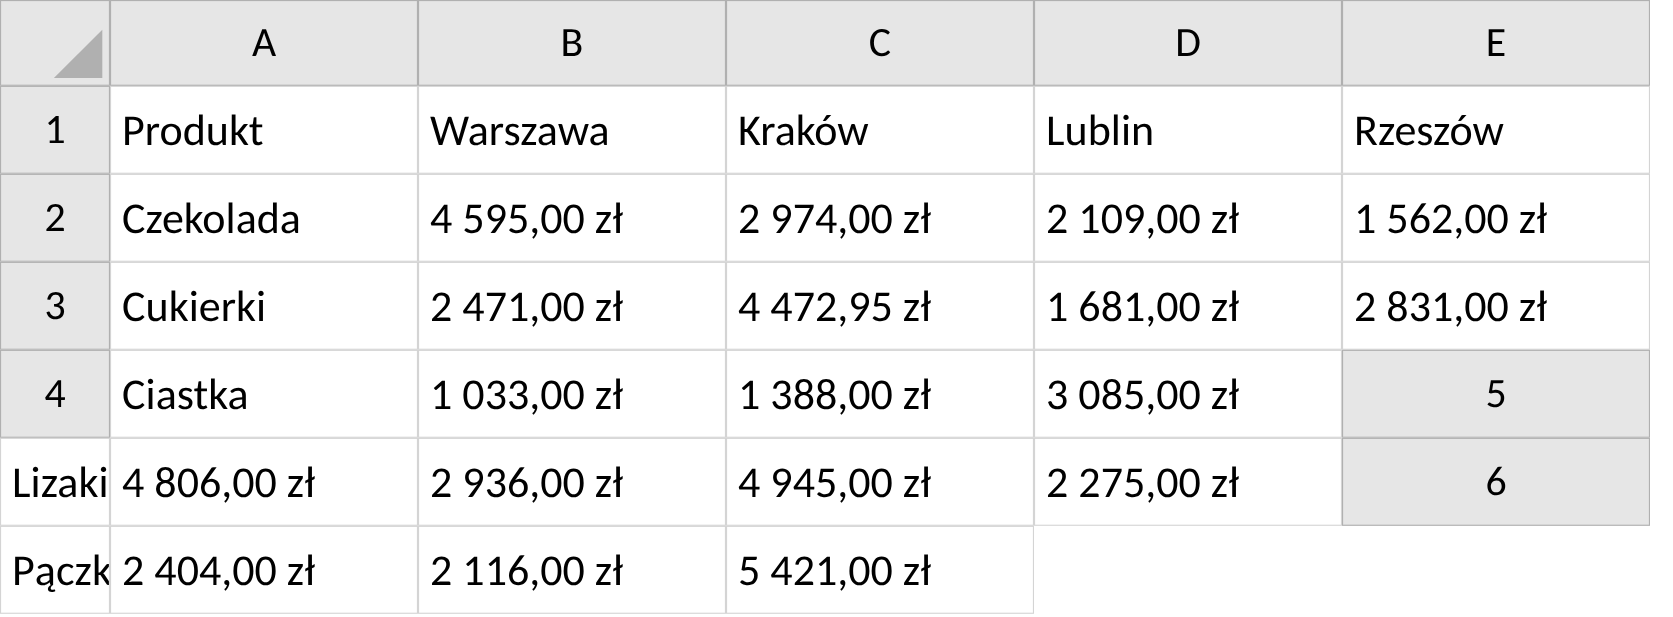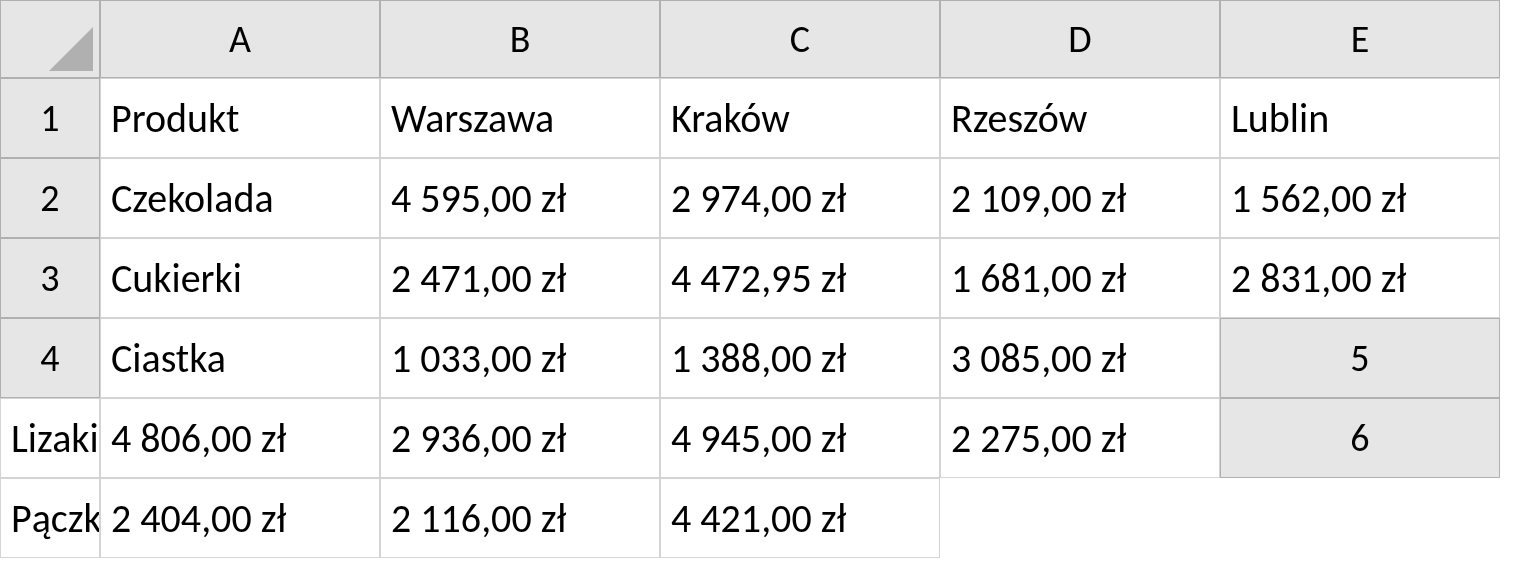--- a/index.html
+++ b/index.html
@@ -66,22 +66,22 @@
   <div class="hdr">A</div>
   <div class="hdr">B</div>
   <div class="hdr">C</div>
   <div class="hdr">D</div>
   <div class="hdr">E</div>
 
   <div class="rowhdr">1</div>
   <div class="cell">Produkt</div>
   <div class="cell">Warszawa</div>
   <div class="cell">Kraków</div>
+  <div class="cell">Lublin</div>
   <div class="cell">Rzeszów</div>
-  <div class="cell">Lublin</div>
 
   <div class="rowhdr">2</div>
   <div class="cell">Czekolada</div>
   <div class="cell">4 595,00 zł</div>
   <div class="cell">2 974,00 zł</div>
   <div class="cell">2 109,00 zł</div>
   <div class="cell">1 562,00 zł</div>
 
   <div class="rowhdr">3</div>
   <div class="cell">Cukierki</div>
@@ -100,15 +100,15 @@
   <div class="cell">Lizaki</div>
   <div class="cell">4 806,00 zł</div>
   <div class="cell">2 936,00 zł</div>
   <div class="cell">4 945,00 zł</div>
   <div class="cell">2 275,00 zł</div>
 
   <div class="rowhdr">6</div>
   <div class="cell">Pączki</div>
   <div class="cell">2 404,00 zł</div>
   <div class="cell">2 116,00 zł</div>
-  <div class="cell">4 421,00 zł</div>
+  <div class="cell">5 421,00 zł</div>
 
 </div>
 
 </body></html>

